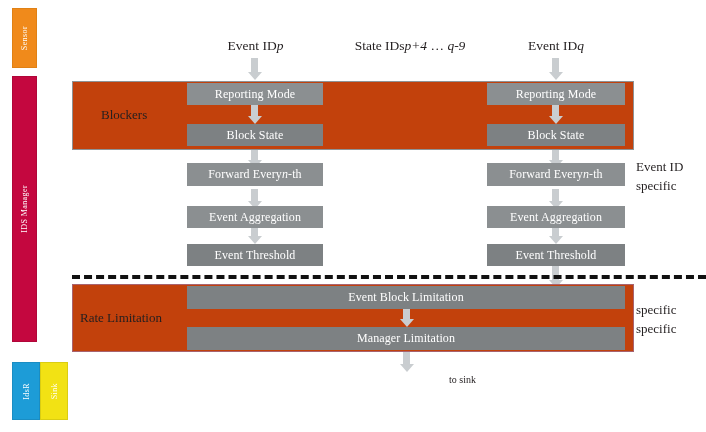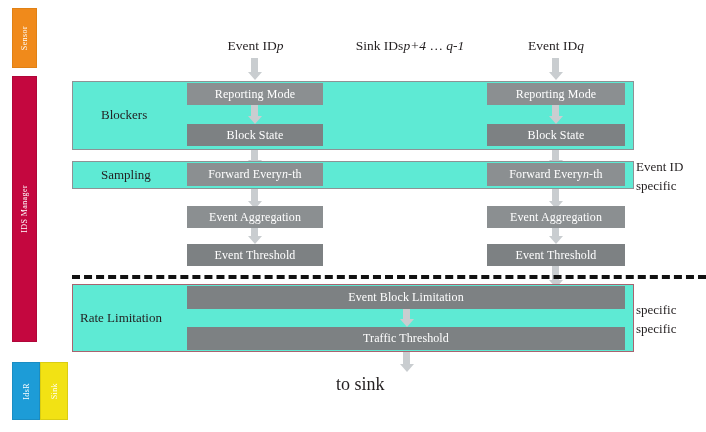--- a/index.html
+++ b/index.html
@@ -77,21 +77,21 @@
   }
   .colhead i { font-style: italic; }
   .ch-p  { left: 188px; width: 135px; }
   .ch-mid{ left: 330px; width: 160px; }
   .ch-q  { left: 487px; width: 138px; }
 
   
   .frame {
     position: absolute;
     box-sizing: border-box;
-    background: #5eead4;
+    background: #c2410c;
     border: 1px solid #8e9295;
     padding-left: 10px;
   }
   .frame.redborder { border: 1px solid #a8636f; }
 
   .frame-label {
     position: absolute;
     font-size: 13px;
     color: #231f20;
     white-space: nowrap;
@@ -153,22 +153,22 @@
   }
   .note-eid { left: 636px; top: 157px; }
   .note-inst{ left: 636px; top: 300px; }
 
   
   .tosink {
     position: absolute;
     left: 336px;
     top: 374px;
     width: 140px;
-    text-align: left;
-    font-size: 18px;
+    text-align: right;
+    font-size: 10px;
     color: #231f20;
   }
 </style>
 </head>
 <body>
 
 <div id="stage">
 
   <div class="rolebar rb-sensor">
     <span>Sensor</span>
@@ -180,23 +180,23 @@
     <span>IdsR</span>
   </div>
   <div class="rolebar rb-sink">
     <span>Sink</span>
   </div>
 
   <div class="colhead ch-p">
     <span>Event ID</span><i>p</i>
   </div>
   <div class="colhead ch-mid">
-    <span>Sink IDs</span><i>p+4</i>
+    <span>State IDs</span><i>p+4</i>
     <span>…</span>
-    <i>q-1</i>
+    <i>q-9</i>
   </div>
   <div class="colhead ch-q">
     <span>Event ID</span><i>q</i>
   </div>
 
   <div class="arrow" style="left:247px; top:58px;">
     <div class="shaft" style="height:14px;"></div>
       <div class="head"></div>
   </div>
   <div class="arrow" style="left:548px; top:58px;">
@@ -225,23 +225,20 @@
 
   <div class="arrow" style="left:247px; top:150px;">
     <div class="shaft" style="height:10px;"></div>
       <div class="head"></div>
   </div>
   <div class="arrow" style="left:548px; top:150px;">
     <div class="shaft" style="height:10px;"></div>
       <div class="head"></div>
   </div>
 
-  <div class="frame" style="left:72px; top:161px; width:562px; height:28px;">
-    <div class="frame-label" style="left:28px; top:5px;">Sampling</div>
-  </div>
 
   <div class="abox tone-a" style="left:187px; top:163px; width:136px; height:23px;">
     <span>Forward Every</span>
       <i>n</i>
       <span>-th</span>
   </div>
   <div class="abox tone-a" style="left:487px; top:163px; width:138px; height:23px;">
     <span>Forward Every</span>
       <i>n</i>
       <span>-th</span>
@@ -277,21 +274,21 @@
       <div class="head"></div>
   </div>
 
   <div class="dashline"></div>
 
   <div class="frame redborder" style="left:72px; top:284px; width:562px; height:68px;">
     <div class="frame-label" style="left:7px; top:25px;text-align:center;">Rate Limitation</div>
   </div>
 
   <div class="abox tone-b" style="left:187px; top:286px; width:438px; height:23px;">Event Block Limitation</div>
-  <div class="abox tone-b" style="left:187px; top:327px; width:438px; height:23px;">Traffic Threshold</div>
+  <div class="abox tone-b" style="left:187px; top:327px; width:438px; height:23px;">Manager Limitation</div>
 
   <div class="arrow" style="left:399px; top:309px;">
     <div class="shaft" style="height:10px;"></div>
       <div class="head"></div>
   </div>
   <div class="arrow" style="left:399px; top:352px;">
     <div class="shaft" style="height:12px;"></div>
       <div class="head"></div>
   </div>
 

